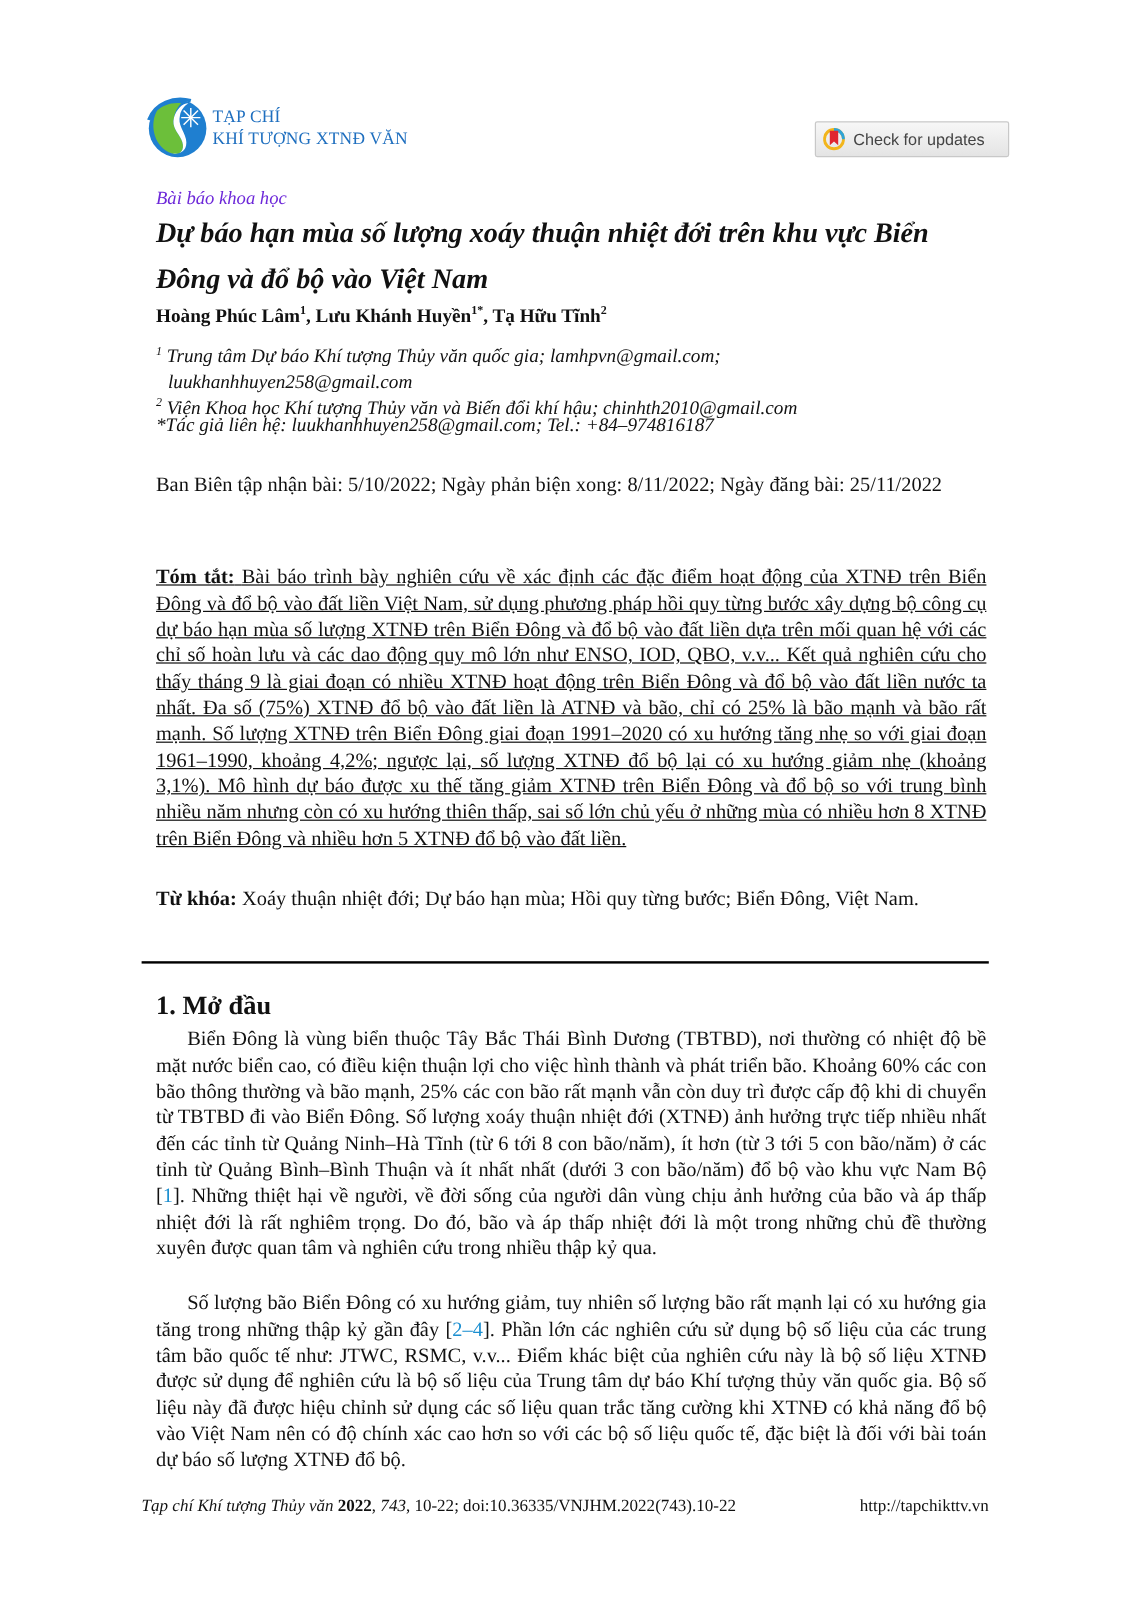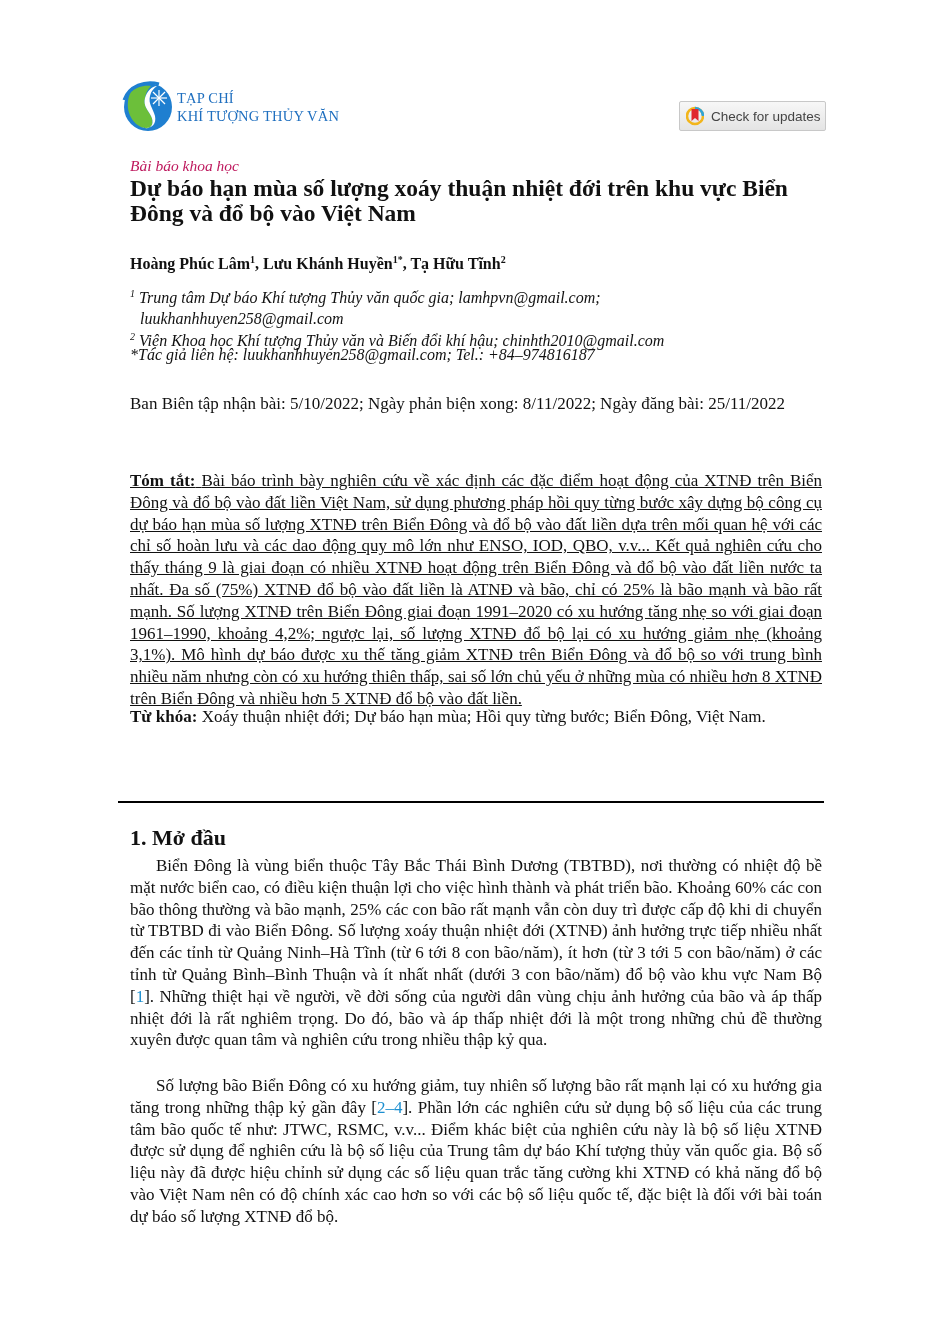--- a/index.html
+++ b/index.html
@@ -4,30 +4,30 @@
 <style>
   html, body { margin: 0; padding: 0; background: #ffffff; }
   body { width: 943px; height: 1333px; position: relative; overflow: hidden;
          font-family: "Liberation Serif", "DejaVu Serif", serif; color: #111; }
   .page { position: absolute; left: 0; top: 0; width: 943px; height: 1333px; }
 
   
   .logo { position: absolute; left: 121px; top: 80px; display: flex; align-items: center; }
   .logo-mark { width: 54px; height: 54px; position: relative; }
   .logo-text { margin-left: 2px; color: #1f6fbf; font-size: 14.5px; line-height: 18px; letter-spacing: 0.2px; }
-  .check-updates { position: absolute; left: 679px; top: 101px; width: 147px; height: 30px;
+  .check-updates { position: absolute; left: 679px; top: 101px; width: 162px; height: 30px;
       box-sizing: border-box; border: 1px solid #c8c8c8; border-radius: 2px;
       background: linear-gradient(#f7f7f7, #e4e4e4); display: flex; align-items: center;
       font-family: "Liberation Sans", "DejaVu Sans", sans-serif; font-size: 13.5px; color: #444; }
   .check-icon { width: 18px; height: 20px; margin: 0 7px 0 6px; position: relative; }
 
   
   .content { position: absolute; left: 130px; width: 692px; top: 0; }
-  .category { position: absolute; top: 157px; left: 0; font-style: italic; font-size: 15.5px; color: #be185d; }
-  .title { position: absolute; top: 176px; left: 0; width: 700px; font-weight: bold; font-size: 23.5px; line-height: 25px; }
+  .category { position: absolute; top: 157px; left: 0; font-style: italic; font-size: 15.5px; color: #6d28d9; }
+  .title { position: absolute; top: 176px; left: 0; width: 700px; font-weight: bold; font-size: 23.5px; line-height: 38px; font-style: italic; }
   .authors { position: absolute; top: 255px; left: 0; font-weight: bold; font-size: 16px; }
   sup { font-size: 10px; vertical-align: super; line-height: 0; }
   .aff { position: absolute; left: 0; font-size: 16px; line-height: 21px; font-style: italic; }
   .para { position: absolute; left: 0; width: 692px; font-size: 17px; line-height: 21.8px; text-align: justify; }
   .para b { font-weight: bold; }
   .indent { text-indent: 26px; }
   .rule { position: absolute; left: 118px; top: 801px; width: 706px; height: 2px; background: #000; }
   .section { position: absolute; top: 825px; left: 0; font-weight: bold; font-size: 22px; }
   .cite { color: #1c8fd0; }
   .footer { position: absolute; top: 1247px; left: 118px; width: 706px; font-size: 14.2px; display: flex; justify-content: space-between; }
@@ -48,21 +48,21 @@
           <line x1="38" y1="10" x2="38" y2="26"></line>
           <line x1="30" y1="18" x2="46" y2="18"></line>
           <line x1="32" y1="12" x2="44" y2="24"></line>
           <line x1="44" y1="12" x2="32" y2="24"></line>
         </g>
         <path d="M3 20 C8 6 24 0 38 4" stroke="#1f7fd0" stroke-width="3" fill="none"></path>
       </svg>
     </div>
     <div class="logo-text">
       <div>TẠP CHÍ</div>
-      <div>KHÍ TƯỢNG THỦY VĂN</div>
+      <div>KHÍ TƯỢNG XTNĐ VĂN</div>
     </div>
   </div>
 
   <div class="check-updates">
     <span class="check-icon">
       <svg width="18" height="20" viewBox="0 0 18 20">
         <circle cx="9" cy="10" r="8" fill="none" stroke="#f2b51b" stroke-width="2.5"></circle>
         <path d="M9 2 A8 8 0 0 1 17 10" fill="none" stroke="#2fa4d8" stroke-width="2.5"></path>
         <path d="M5.5 3 H12.5 V15 L9 12 L5.5 15 Z" fill="#e0262f"></path>
       </svg>
@@ -92,31 +92,38 @@
 
     <div class="aff" style="top:344px;">*Tác giả liên hệ: luukhanhhuyen258@gmail.com; Tel.: +84–974816187</div>
 
     <div class="para" style="top:393px;">Ban Biên tập nhận bài: 5/10/2022; Ngày phản biện xong: 8/11/2022; Ngày đăng bài: 25/11/2022</div>
 
     <div class="para" style="top:470px;text-decoration:underline;">
       <b>Tóm tắt:</b>
       <span>Bài báo trình bày nghiên cứu về xác định các đặc điểm hoạt động của XTNĐ trên Biển Đông và đổ bộ vào đất liền Việt Nam, sử dụng phương pháp hồi quy từng bước xây dựng bộ công cụ dự báo hạn mùa số lượng XTNĐ trên Biển Đông và đổ bộ vào đất liền dựa trên mối quan hệ với các chỉ số hoàn lưu và các dao động quy mô lớn như ENSO, IOD, QBO, v.v... Kết quả nghiên cứu cho thấy tháng 9 là giai đoạn có nhiều XTNĐ hoạt động trên Biển Đông và đổ bộ vào đất liền nước ta nhất. Đa số (75%) XTNĐ đổ bộ vào đất liền là ATNĐ và bão, chỉ có 25% là bão mạnh và bão rất mạnh. Số lượng XTNĐ trên Biển Đông giai đoạn 1991–2020 có xu hướng tăng nhẹ so với giai đoạn 1961–1990, khoảng 4,2%; ngược lại, số lượng XTNĐ đổ bộ lại có xu hướng giảm nhẹ (khoảng 3,1%). Mô hình dự báo được xu thế tăng giảm XTNĐ trên Biển Đông và đổ bộ so với trung bình nhiều năm nhưng còn có xu hướng thiên thấp, sai số lớn chủ yếu ở những mùa có nhiều hơn 8 XTNĐ trên Biển Đông và nhiều hơn 5 XTNĐ đổ bộ vào đất liền.</span>
     </div>
 
-    <div class="para" style="top:706px;">
+    <div class="para" style="top:738px;">
       <b>Từ khóa:</b>
       <span>Xoáy thuận nhiệt đới; Dự báo hạn mùa; Hồi quy từng bước; Biển Đông, Việt Nam.</span>
     </div>
 
     <div class="section">1. Mở đầu</div>
 
     <div class="para indent" style="top:855px;">
       <span>Biển Đông là vùng biển thuộc Tây Bắc Thái Bình Dương (TBTBD), nơi thường có nhiệt độ bề mặt nước biển cao, có điều kiện thuận lợi cho việc hình thành và phát triển bão. Khoảng 60% các con bão thông thường và bão mạnh, 25% các con bão rất mạnh vẫn còn duy trì được cấp độ khi di chuyển từ TBTBD đi vào Biển Đông. Số lượng xoáy thuận nhiệt đới (XTNĐ) ảnh hưởng trực tiếp nhiều nhất đến các tỉnh từ Quảng Ninh–Hà Tĩnh (từ 6 tới 8 con bão/năm), ít hơn (từ 3 tới 5 con bão/năm) ở các tỉnh từ Quảng Bình–Bình Thuận và ít nhất nhất (dưới 3 con bão/năm) đổ bộ vào khu vực Nam Bộ [</span><span class="cite">1</span><span>]. Những thiệt hại về người, về đời sống của người dân vùng chịu ảnh hưởng của bão và áp thấp nhiệt đới là rất nghiêm trọng. Do đó, bão và áp thấp nhiệt đới là một trong những chủ đề thường xuyên được quan tâm và nghiên cứu trong nhiều thập kỷ qua.</span>
     </div>
 
     <div class="para indent" style="top:1075px;">
       <span>Số lượng bão Biển Đông có xu hướng giảm, tuy nhiên số lượng bão rất mạnh lại có xu hướng gia tăng trong những thập kỷ gần đây [</span><span class="cite">2–4</span><span>]. Phần lớn các nghiên cứu sử dụng bộ số liệu của các trung tâm bão quốc tế như: JTWC, RSMC, v.v... Điểm khác biệt của nghiên cứu này là bộ số liệu XTNĐ được sử dụng để nghiên cứu là bộ số liệu của Trung tâm dự báo Khí tượng thủy văn quốc gia. Bộ số liệu này đã được hiệu chỉnh sử dụng các số liệu quan trắc tăng cường khi XTNĐ có khả năng đổ bộ vào Việt Nam nên có độ chính xác cao hơn so với các bộ số liệu quốc tế, đặc biệt là đối với bài toán dự báo số lượng XTNĐ đổ bộ.</span>
     </div>
   </div>
 
   <div class="rule"></div>
 
+  <div class="footer">
+    <span>
+      <i>Tạp chí Khí tượng Thủy văn</i>
+      <b>2022</b>, <i>743</i><span>, 10-22; doi:10.36335/VNJHM.2022(743).10-22</span>
+    </span>
+    <span>http://tapchikttv.vn</span>
+  </div>
 </div>
 
 </body></html>

